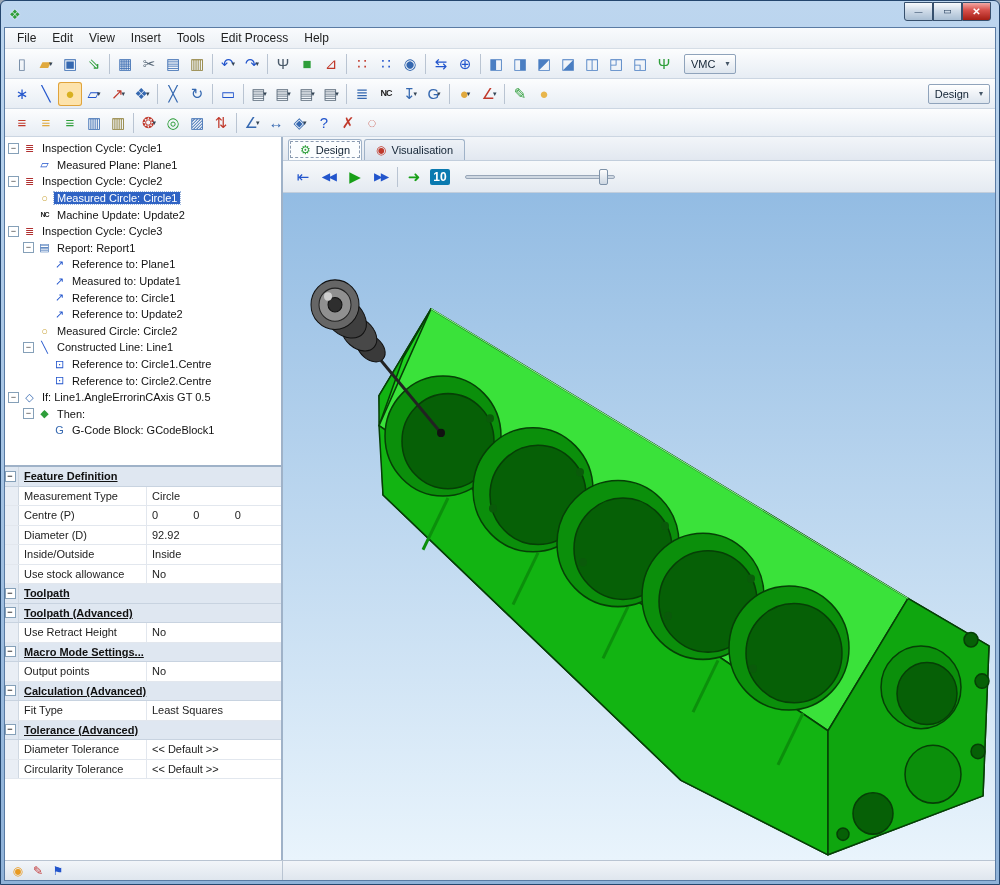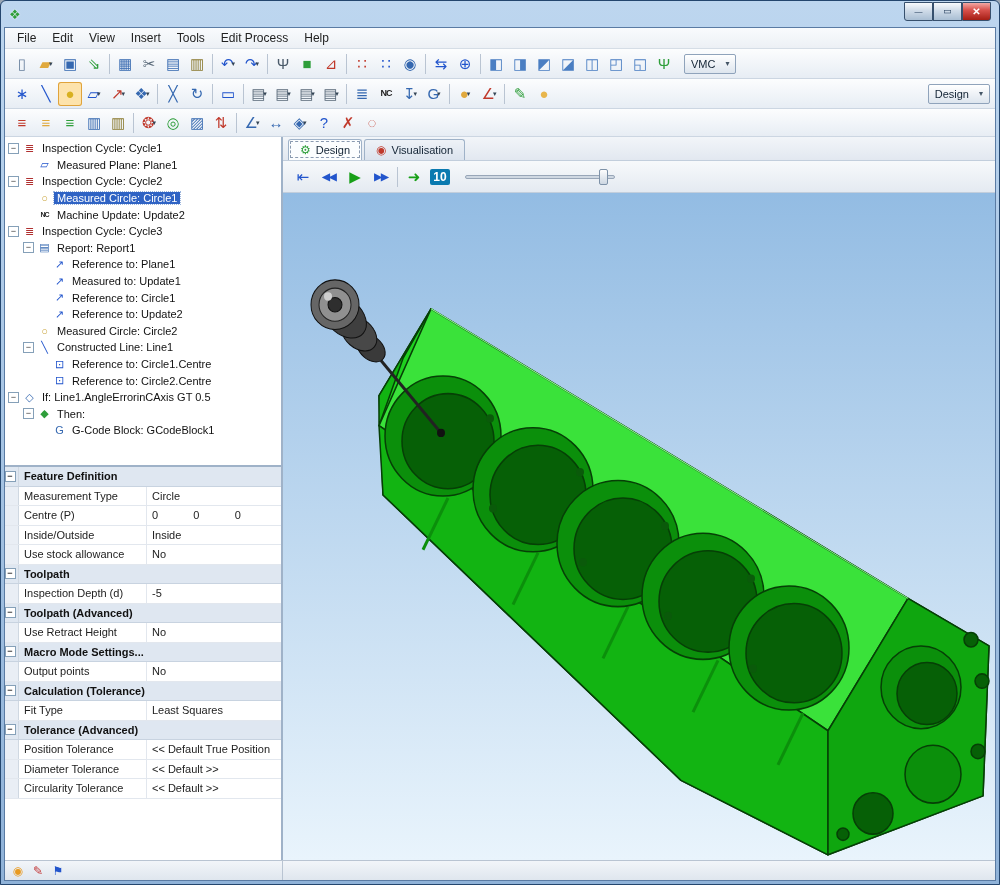--- a/index.html
+++ b/index.html
@@ -47,21 +47,21 @@
   .texp-sp{width:14px;flex:none;}
   .ticon{width:15px;text-align:center;font-size:11px;margin-right:2px;flex:none;}
   .ticon.tiny{font-size:7px;font-weight:bold;letter-spacing:-1px;}
   .tlabel{padding:0 3px;font-size:11px;color:#111;}
   .tlabel.sel{background:#2f63c4;color:#fff;outline:1px dotted #9db6dd;}
   .props{flex:1;min-height:0;background:#fff;overflow:hidden;}
   .prow{display:flex;height:19.5px;border-bottom:1px solid #e2e7ee;align-items:stretch;font-size:11px;}
   .prow.pgroup{background:#dfe7f1;font-weight:bold;border-bottom:1px solid #c8d3e0;}
   .pgut{width:14px;flex:none;background:#e9eef5;border-right:1px solid #cfd8e2;display:flex;align-items:center;justify-content:center;}
   .pgroup .pgut{background:#dfe7f1;}
-  .pglab{flex:1;display:flex;align-items:center;padding:0 5px;color:#111;}
+  .pglab{flex:1;display:flex;align-items:center;padding:0 5px;color:#111;text-decoration:underline;}
   .plab{width:128px;flex:none;padding:0 5px;border-right:1px solid #e2e7ee;color:#222;display:flex;align-items:center;}
   .pval{flex:1;padding:0 5px;display:flex;align-items:center;color:#222;overflow:hidden;white-space:nowrap;}
   .pv3{width:50px;display:inline-block;}
   
   .right{flex:1;min-width:0;display:flex;flex-direction:column;}
   .tabbar{height:24px;flex:none;display:flex;align-items:flex-end;background:linear-gradient(#f2f5f9,#e2e8f0);
     padding-left:5px;gap:2px;border-bottom:1px solid #c2cedc;}
   .tab{height:21px;display:flex;align-items:center;gap:5px;padding:0 11px;font-size:11px;color:#123;
     border:1px solid #9fb2c8;border-bottom:none;border-radius:3px 3px 0 0;background:linear-gradient(#eef2f7,#dbe3ee);}
   .tab.active{background:#fbfdfe;outline:1px dashed #8a9ab0;outline-offset:-3px;}
@@ -460,39 +460,39 @@
               <span class="pgut"></span>
               <span class="plab">Centre (P)</span>
               <span class="pval">
                 <span class="pv3">0</span>
                 <span class="pv3">0</span>
                 <span class="pv3">0</span>
               </span>
             </div>
             <div class="prow">
               <span class="pgut"></span>
+              <span class="plab">Diameter (D)</span>
+              <span class="pval">92.92</span>
+            </div>
+            <div class="prow">
+              <span class="pgut"></span>
               <span class="plab">Inside/Outside</span>
               <span class="pval">Inside</span>
             </div>
             <div class="prow">
               <span class="pgut"></span>
               <span class="plab">Use stock allowance</span>
               <span class="pval">No</span>
             </div>
             <div class="prow pgroup">
               <span class="pgut">
                 <span class="texp">−</span>
               </span>
               <span class="pglab">Toolpath</span>
             </div>
-            <div class="prow">
-              <span class="pgut"></span>
-              <span class="plab">Inspection Depth (d)</span>
-              <span class="pval">-5</span>
-            </div>
             <div class="prow pgroup">
               <span class="pgut">
                 <span class="texp">−</span>
               </span>
               <span class="pglab">Toolpath (Advanced)</span>
             </div>
             <div class="prow">
               <span class="pgut"></span>
               <span class="plab">Use Retract Height</span>
               <span class="pval">No</span>
@@ -505,37 +505,32 @@
             </div>
             <div class="prow">
               <span class="pgut"></span>
               <span class="plab">Output points</span>
               <span class="pval">No</span>
             </div>
             <div class="prow pgroup">
               <span class="pgut">
                 <span class="texp">−</span>
               </span>
-              <span class="pglab">Calculation (Tolerance)</span>
+              <span class="pglab">Calculation (Advanced)</span>
             </div>
             <div class="prow">
               <span class="pgut"></span>
               <span class="plab">Fit Type</span>
               <span class="pval">Least Squares</span>
             </div>
             <div class="prow pgroup">
               <span class="pgut">
                 <span class="texp">−</span>
               </span>
               <span class="pglab">Tolerance (Advanced)</span>
-            </div>
-            <div class="prow">
-              <span class="pgut"></span>
-              <span class="plab">Position Tolerance</span>
-              <span class="pval">&lt;&lt; Default True Position</span>
             </div>
             <div class="prow">
               <span class="pgut"></span>
               <span class="plab">Diameter Tolerance</span>
               <span class="pval">&lt;&lt; Default &gt;&gt;</span>
             </div>
             <div class="prow">
               <span class="pgut"></span>
               <span class="plab">Circularity Tolerance</span>
               <span class="pval">&lt;&lt; Default &gt;&gt;</span>

